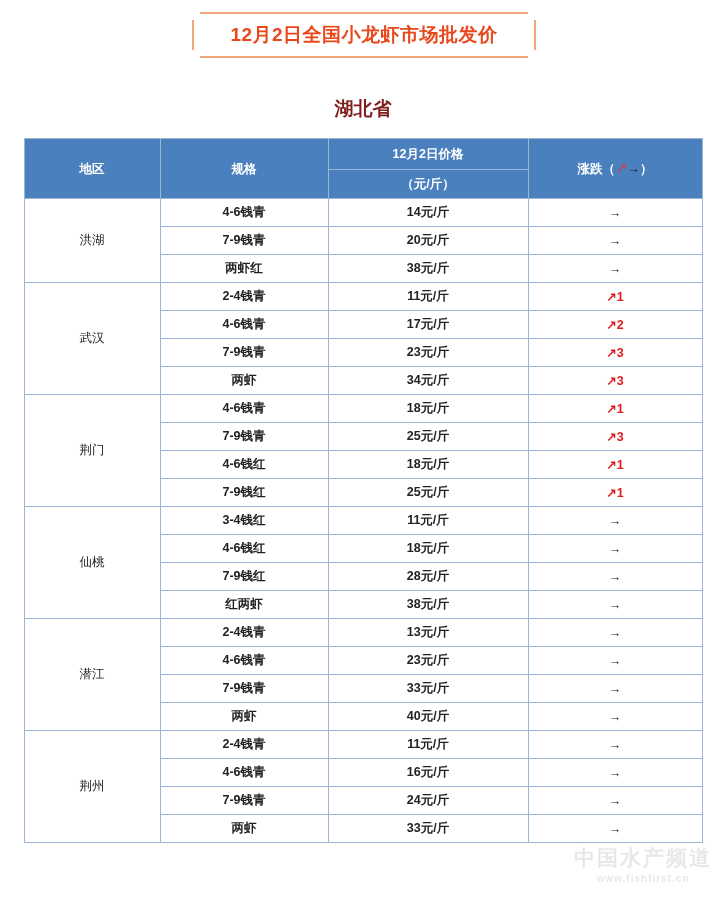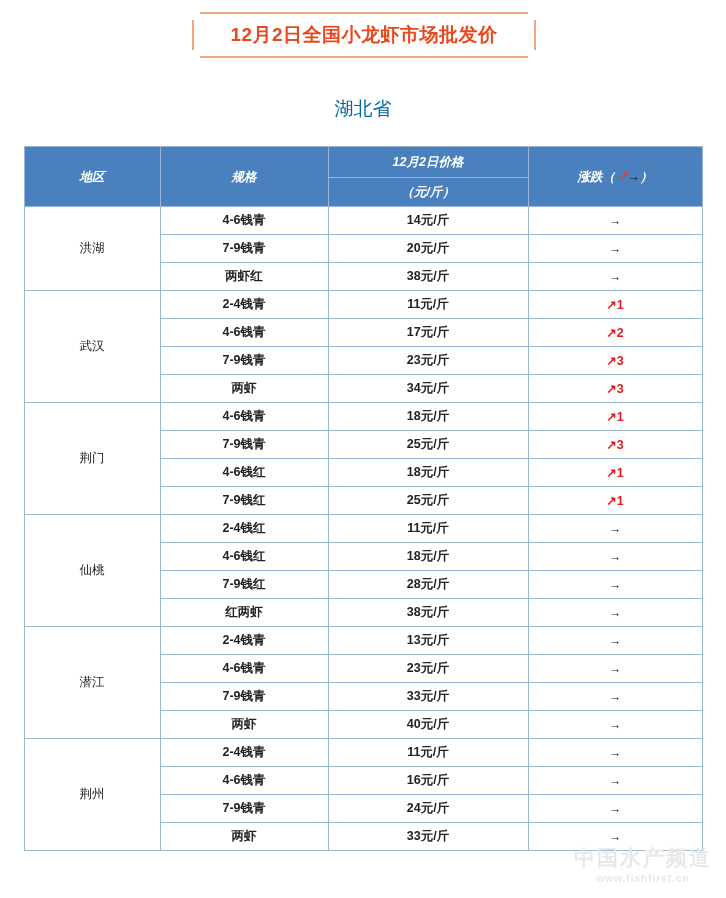--- a/index.html
+++ b/index.html
@@ -42,46 +42,45 @@
     top: 50%;
     transform: translateY(-50%);
     text-align: center;
     color: #e8481c;
     font-size: 19px;
     font-weight: bold;
     letter-spacing: 0.5px;
   }
   .province {
     text-align: center;
-    color: #0369a1;
+    color: #7f1d1d;
     font-size: 19px;
-    font-weight: normal;
+    font-weight: bold;
     margin-top: 24px;
-    margin-bottom: 24px;
+    margin-bottom: 16px;
   }
   table.price {
     border-collapse: collapse;
     width: 678px;
     margin: 0 auto;
     table-layout: fixed;
   }
   table.price th, table.price td {
     border: 1px solid #9bb7d4;
     font-size: 12.5px;
     color: #222222;
     text-align: center;
     background: #ffffff;
   }
   table.price thead th {
     background: #4a80bd;
     color: #ffffff;
     font-weight: bold;
     height: 28px;
     line-height: 28px;
-    font-style: italic;
   }
   table.price thead th.sub {
     height: 26px;
     line-height: 26px;
     margin-left: 16px;
   }
   .col-region { width: 136px; }
   .col-spec   { width: 168px; }
   .col-price  { width: 200px; }
   .col-change { width: 174px; }
@@ -218,21 +217,21 @@
         <td class="price">18元/斤</td>
         <td class="change up">↗1</td>
       </tr>
       <tr>
         <td class="spec">7-9钱红</td>
         <td class="price">25元/斤</td>
         <td class="change up">↗1</td>
       </tr>
       <tr>
         <td class="region" rowspan="4">仙桃</td>
-        <td class="spec">2-4钱红</td>
+        <td class="spec">3-4钱红</td>
         <td class="price">11元/斤</td>
         <td class="change">→</td>
       </tr>
       <tr>
         <td class="spec">4-6钱红</td>
         <td class="price">18元/斤</td>
         <td class="change">→</td>
       </tr>
       <tr>
         <td class="spec">7-9钱红</td>

